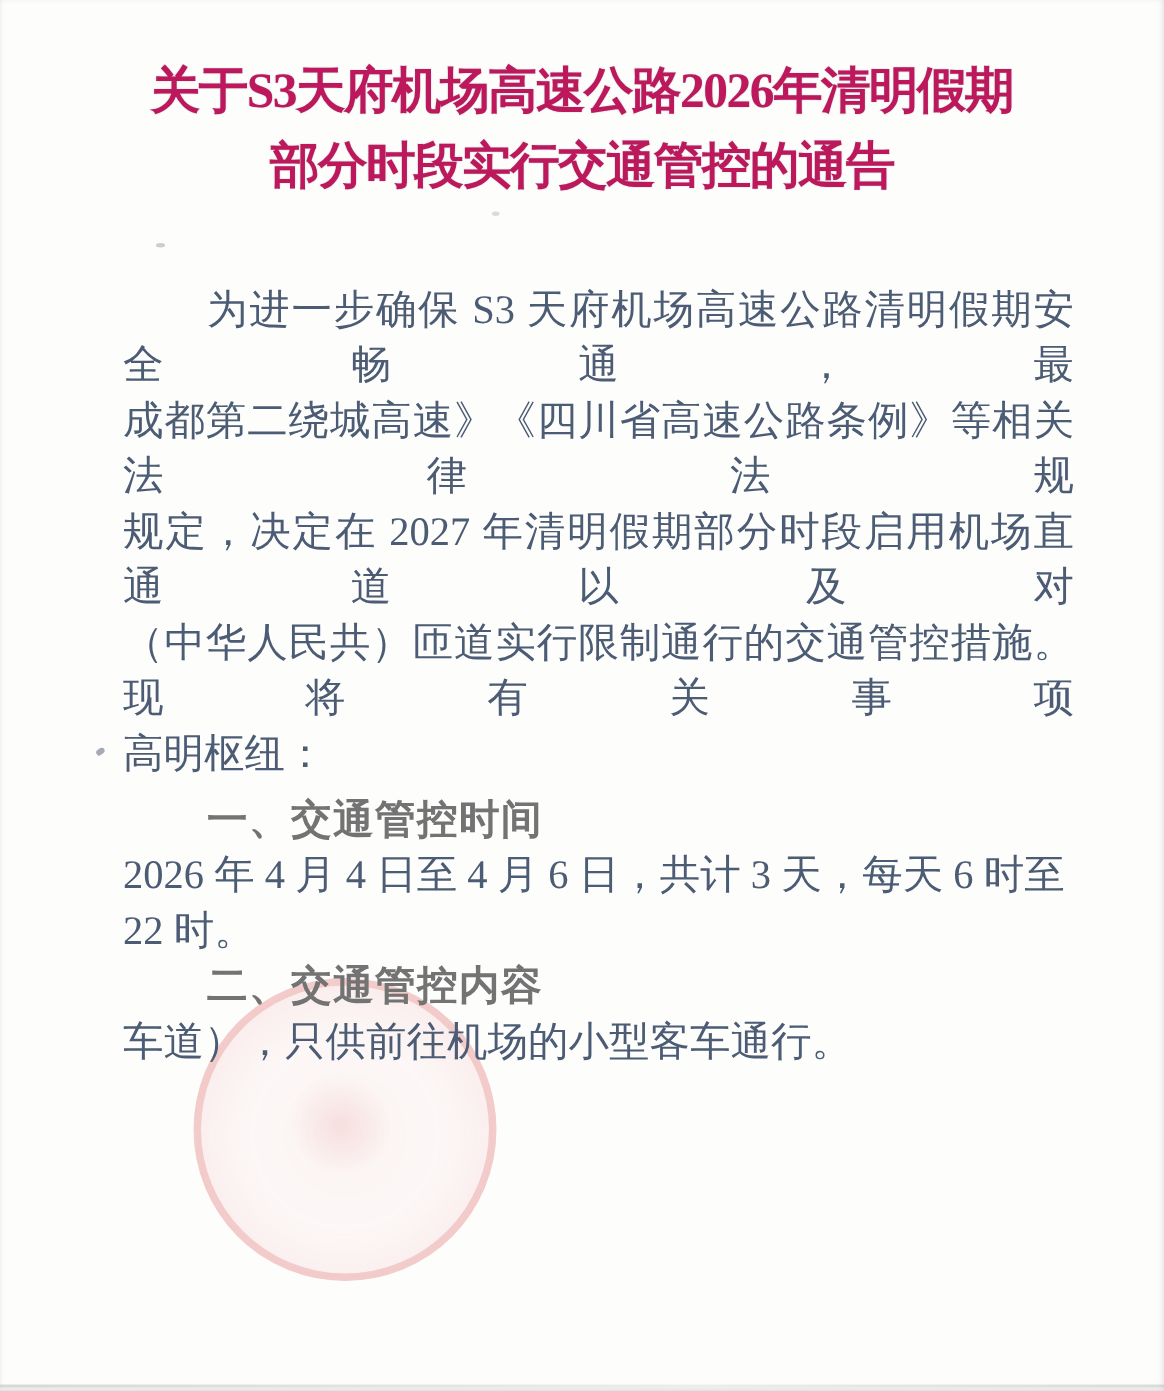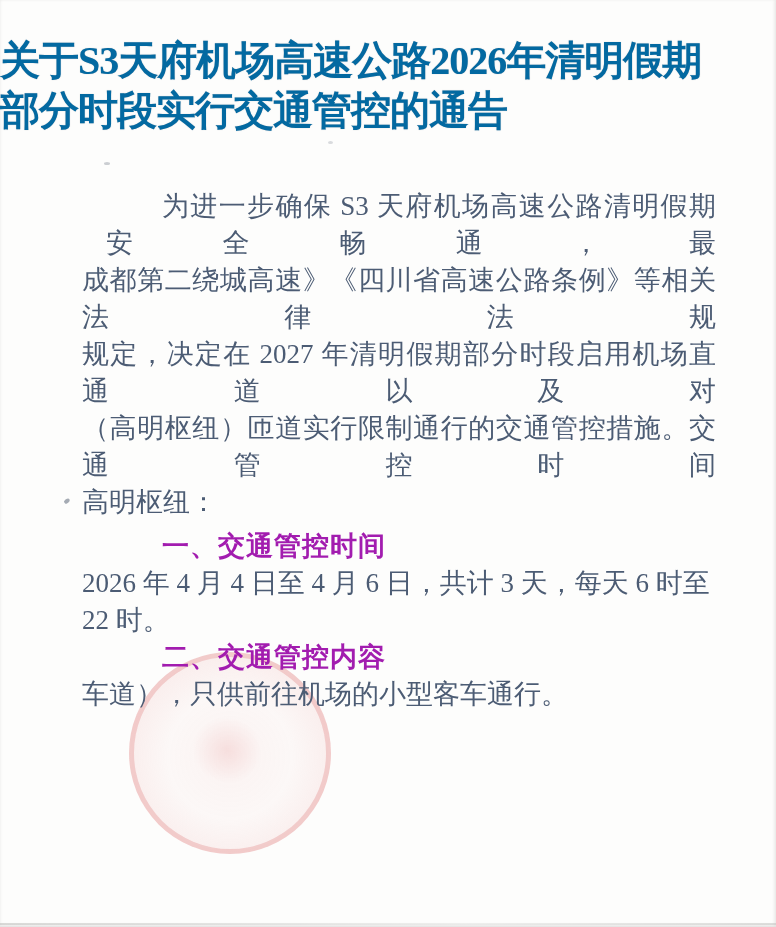--- a/index.html
+++ b/index.html
@@ -6,38 +6,39 @@
   .page {
     position:relative;
     width:776px; height:927px;
     background:#fdfdfc;
     overflow:hidden;
     font-family:"Liberation Serif","DejaVu Serif",serif;
     box-shadow: inset 0 -2px 3px rgba(190,190,188,0.35), inset -2px 0 3px rgba(225,225,223,0.4);
   }
   .title {
     position:absolute; top:36px; left:0; right:0;
-    font-size:40px; line-height:50px;
+    text-align:center;
+    font-size:33px; line-height:50px;
     font-weight:bold; letter-spacing:-1px;
-    color:#0369a1;
+    color:#be185d;
     z-index:2;
     text-shadow:0 0 1px rgba(58,66,80,0.35);
   }
   .doc-body {
     position:absolute; top:188px; left:82px; width:634px;
     font-size:27px; line-height:37px;
     color:#4c5c74;
     z-index:2;
   }
   .line { min-height:37px; }
-  .indent { text-indent:56px;margin-left:24px; }
+  .indent { text-indent:56px; }
   .flushlast { text-align:justify; text-align-last:justify; }
   .hd {
     font-family:"Liberation Sans","DejaVu Sans",sans-serif;
-    font-weight:700; color:#a21caf;
+    font-weight:700; color:#737373;
     letter-spacing:1px;
   }
   .sp-a { margin-top:7px; }
   .stamp {
     position:absolute; left:129px; top:652px;
     width:192px; height:192px;
     border-radius:50%;
     border:5px solid rgba(222,118,118,0.30);
     background:radial-gradient(circle at 50% 52%,
         rgba(233,150,150,0.10) 0%,
@@ -73,21 +74,21 @@
 
   <div class="title">
     <div>关于S3天府机场高速公路2026年清明假期</div>
     <div>部分时段实行交通管控的通告</div>
   </div>
 
   <div class="doc-body">
     <div class="line indent flushlast">为进一步确保 S3 天府机场高速公路清明假期安全畅通，最</div>
     <div class="line flushlast">成都第二绕城高速》《四川省高速公路条例》等相关法律法规</div>
     <div class="line flushlast">规定，决定在 2027 年清明假期部分时段启用机场直通道以及对</div>
-    <div class="line flushlast">（高明枢纽）匝道实行限制通行的交通管控措施。交通管控时间</div>
+    <div class="line flushlast">（中华人民共）匝道实行限制通行的交通管控措施。现将有关事项</div>
     <div class="line">高明枢纽：</div>
     <div class="line hd indent sp-a">一、交通管控时间</div>
     <div class="line">2026 年 4 月 4 日至 4 月 6 日，共计 3 天，每天 6 时至 22 时。</div>
     <div class="line hd indent">二、交通管控内容</div>
     <div class="line">车道），只供前往机场的小型客车通行。</div>
 
   </div>
 
   <div class="speck speck1"></div>
   <div class="speck speck2"></div>

